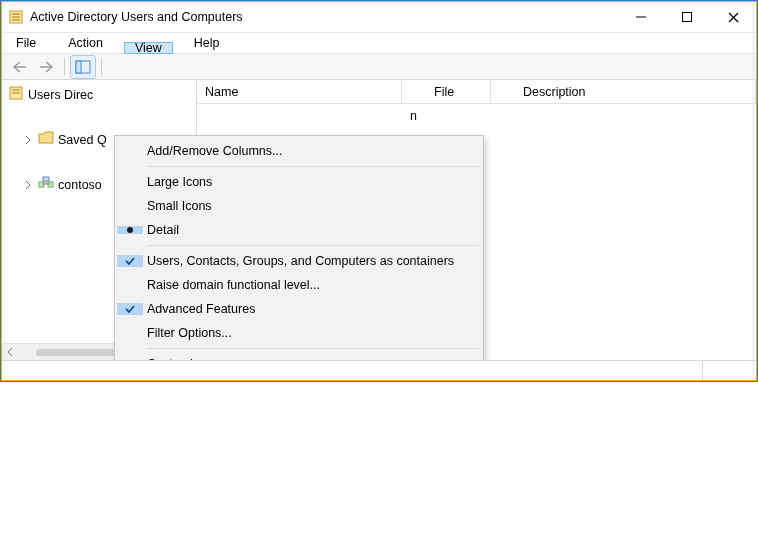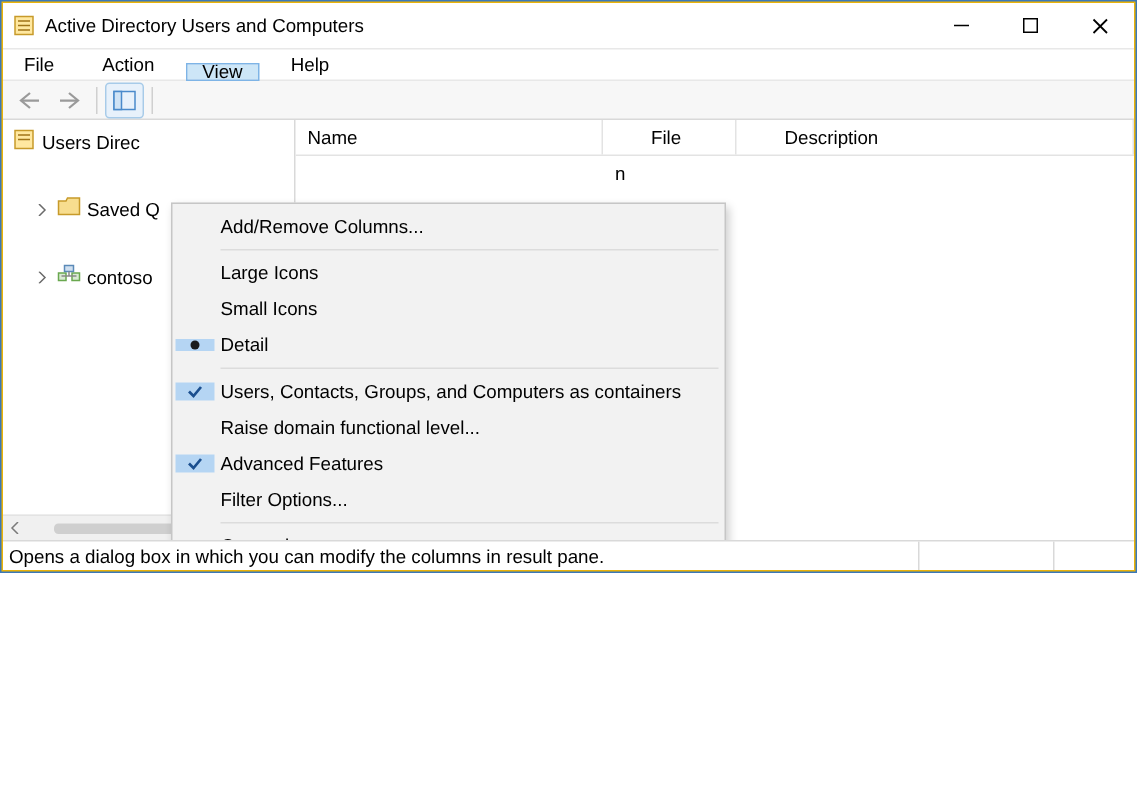--- a/index.html
+++ b/index.html
@@ -235,19 +235,18 @@
       <div class="dd-sep"></div>
       <div class="dd-item">
         <span class="dd-gutter"></span>
         <span class="dd-label">Customize...</span>
       </div>
     </div>
 
   </div>
 
   <div class="statusbar">
-    <div class="status-text">Opens a dialog box in which you can modify the columns in result pane.</div>
     <div class="status-seg"></div>
     <div class="status-seg" style="width:50px"></div>
   </div>
 
 </div>
 </div>
 
 </body></html>

